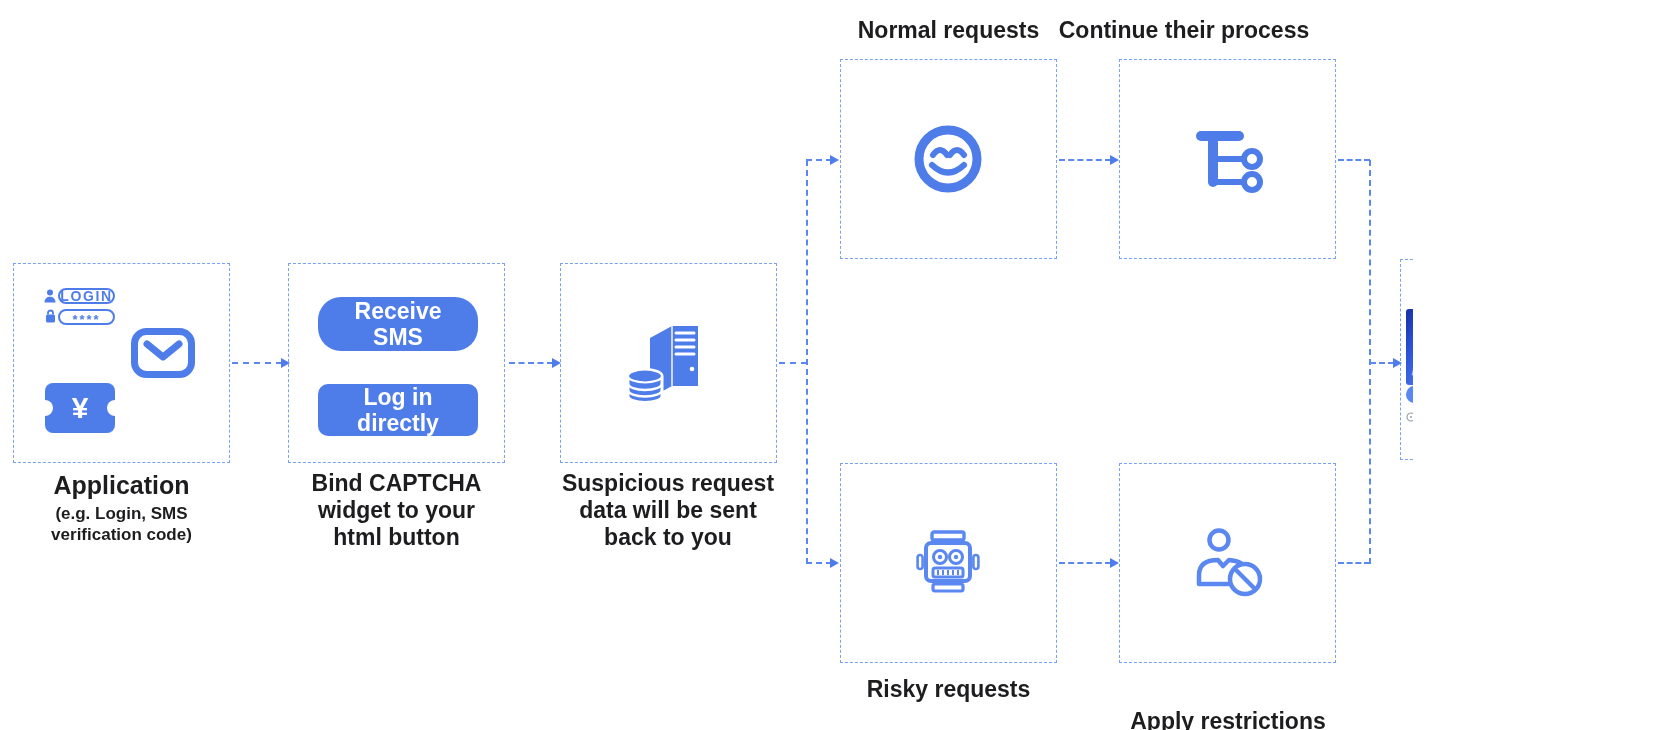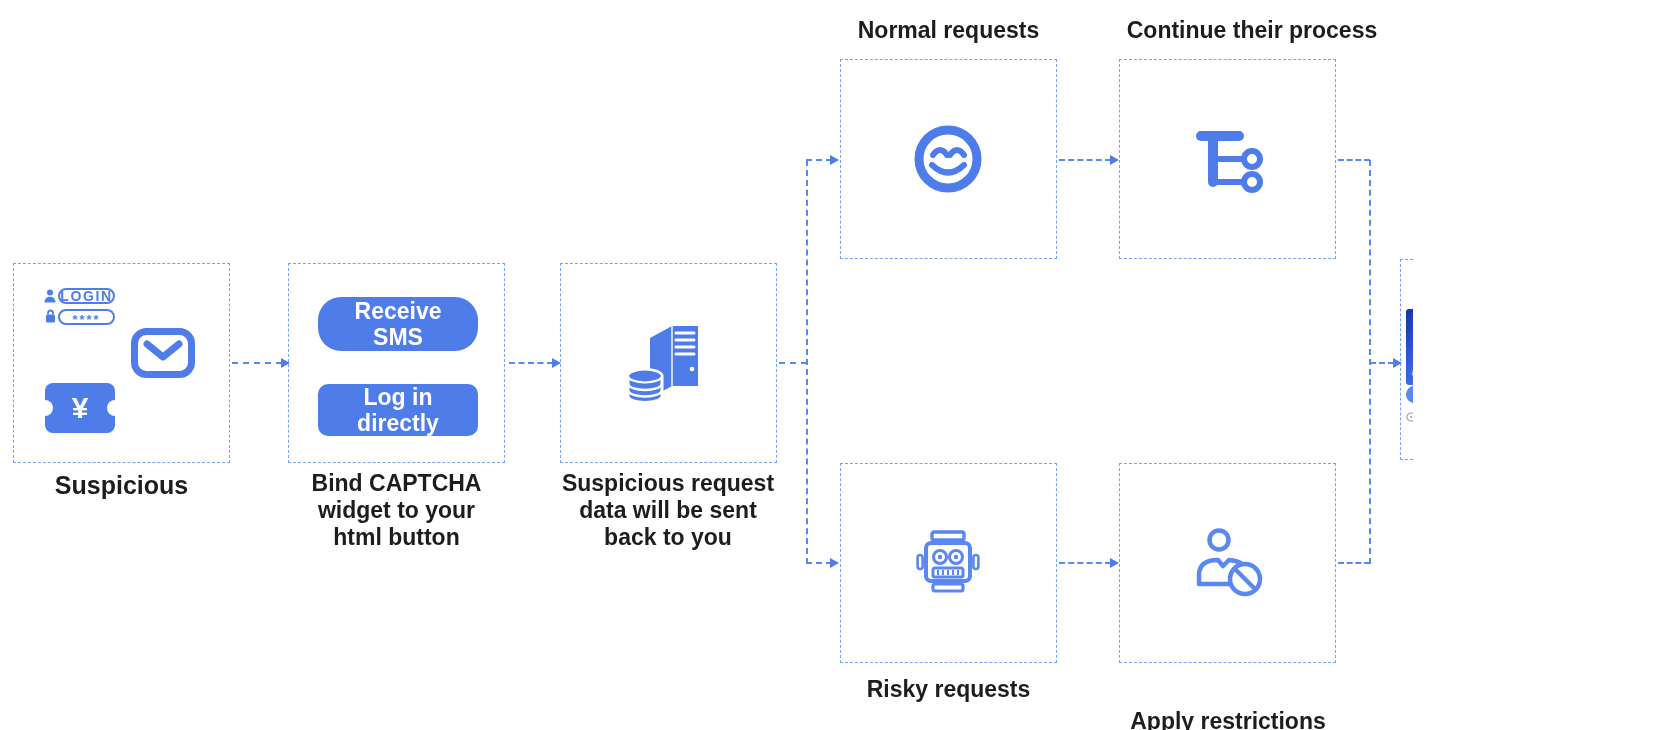--- a/index.html
+++ b/index.html
@@ -85,23 +85,25 @@
   <div class="hline" style="left:1059px;top:562px;width:52px;"></div>
   <div class="ahead" style="left:1110px;top:558px;"></div>
 
   <div class="hline" style="left:1338px;top:159px;width:32px;"></div>
   <div class="hline" style="left:1338px;top:562px;width:32px;"></div>
   <div class="vline" style="left:1369px;top:160px;height:404px;"></div>
   <div class="hline" style="left:1370px;top:362px;width:24px;"></div>
   <div class="ahead" style="left:1393px;top:358px;"></div>
 
   <div class="lbl lbl-title" style="left:840px;top:17px;width:217px;">Normal requests</div>
-  <div class="lbl lbl-title" style="left:1112px;top:17px;width:280px;">Continue their process</div>
-
-  <div class="lbl lbl-main" style="left:13px;top:472px;width:217px;font-size:25px;">Suspicious</div>
+  <div class="lbl lbl-title" style="left:1044px;top:17px;width:280px;">Continue their process</div>
+
+  <div class="lbl lbl-main" style="left:13px;top:472px;width:217px;font-size:25px;">Application</div>
+  <div class="lbl lbl-sub" style="left:13px;top:503px;width:217px;">(e.g. Login, SMS
+verification code)</div>
 
   <div class="lbl lbl-main" style="left:288px;top:470px;width:217px;">Bind CAPTCHA
 widget to your
 html button</div>
   <div class="lbl lbl-main" style="left:840px;top:676px;width:217px;">Risky requests</div>
 
   <div class="lbl lbl-main" style="left:548px;top:470px;width:240px;">Suspicious request
 data will be sent
 back to you</div>
   <div class="lbl lbl-main" style="left:1088px;top:672px;width:280px;margin-top:36px;">Apply restrictions

